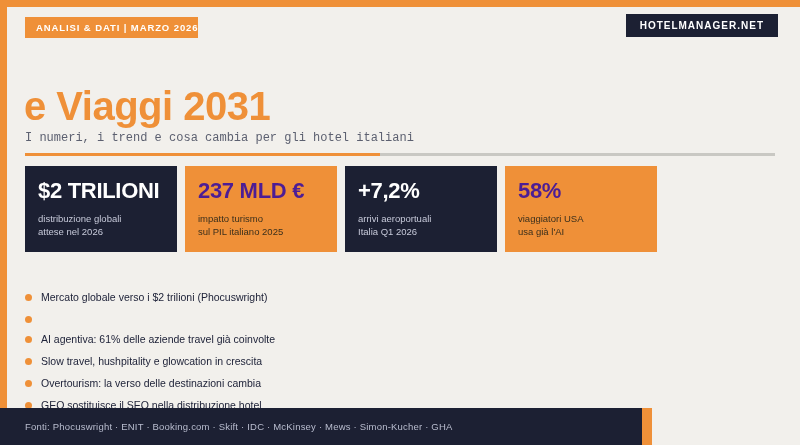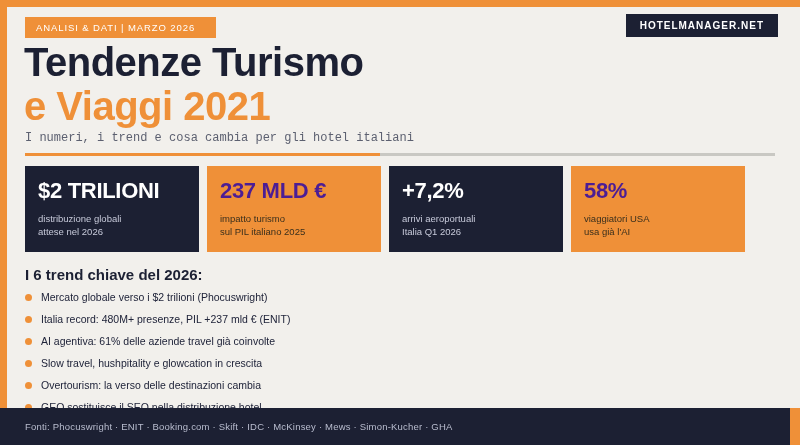--- a/index.html
+++ b/index.html
@@ -36,23 +36,23 @@
     background: #ef9038;
   }
   
   .kicker {
     position: absolute;
     top: 17px;
     left: 25px;
     background: #ef9038;
     color: #ffffff;
     font-size: 9.5px;
-    font-weight: normal;
+    font-weight: bold;
     letter-spacing: 0.9px;
-    padding: 5px 21px 5px 11px;
+    padding: 5px 0 5px 11px;
   }
   .brand-tag {
     position: absolute;
     top: 14px;
     right: 22px;
     background: #1c2033;
     color: #ffffff;
     font-size: 10px;
     font-weight: bold;
     letter-spacing: 1px;
@@ -100,21 +100,21 @@
     left: 25px;
     width: 355px;
     height: 3px;
     background: #ef9038;
   }
   
   .cards {
     position: absolute;
     top: 166px;
     left: 25px;
-    width: 720px;
+    width: 632px;
     display: flex;
     gap: 8px;
   }
   .card {
     width: 184px;
     height: 86px;
     box-sizing: border-box;
     padding: 13px 13px 0 13px;
     position: relative;
   }
@@ -173,21 +173,21 @@
   .trend-text {
     font-size: 10.5px;
     color: #20243a;
     line-height: 1.2;
   }
   
   .footer {
     position: absolute;
     left: 0;
     bottom: 0;
-    width: 800px;
+    width: 652px;
     height: 37px;
     background: #1c2033;
   }
   .footer-text {
     position: absolute;
     left: 25px;
     top: 13px;
     color: #b9bdcf;
     font-size: 9.5px;
     letter-spacing: 0.2px;
@@ -205,22 +205,21 @@
 <body>
 
 <div class="poster">
 
   <div class="top-bar"></div>
   <div class="left-rail"></div>
 
   <div class="kicker">ANALISI &amp; DATI  |  MARZO 2026</div>
   <div class="brand-tag">HOTELMANAGER.NET</div>
 
-  <div class="title-1">Tendenze Turismo</div>
-  <div class="title-2">e Viaggi 2021</div>
+  <div class="title-2">e Viaggi 2031</div>
   <div class="subtitle">I numeri, i trend e cosa cambia per gli hotel italiani</div>
 
   <div class="rule"></div>
   <div class="rule-accent"></div>
 
   <div class="cards">
 
     <div class="card dark">
       <div class="card-value">$2 TRILIONI</div>
       <div class="card-desc">
@@ -248,30 +247,28 @@
     <div class="card orange">
       <div class="card-value">58%</div>
       <div class="card-desc">
         <span>viaggiatori USA</span><br>
         <span>usa già l'AI</span>
       </div>
     </div>
 
   </div>
 
-  <div class="trends-title">I 6 trend chiave del 2026:</div>
 
   <div class="trends-list">
     <div class="trend-item">
       <span class="bullet"></span>
       <span class="trend-text">Mercato globale verso i $2 trilioni  (Phocuswright)</span>
     </div>
     <div class="trend-item">
       <span class="bullet"></span>
-      <span class="trend-text">Italia record: 480M+ presenze, PIL +237 mld €  (ENIT)</span>
     </div>
     <div class="trend-item">
       <span class="bullet"></span>
       <span class="trend-text">AI agentiva: 61% delle aziende travel già coinvolte</span>
     </div>
     <div class="trend-item">
       <span class="bullet"></span>
       <span class="trend-text">Slow travel, hushpitality e glowcation in crescita</span>
     </div>
     <div class="trend-item">

